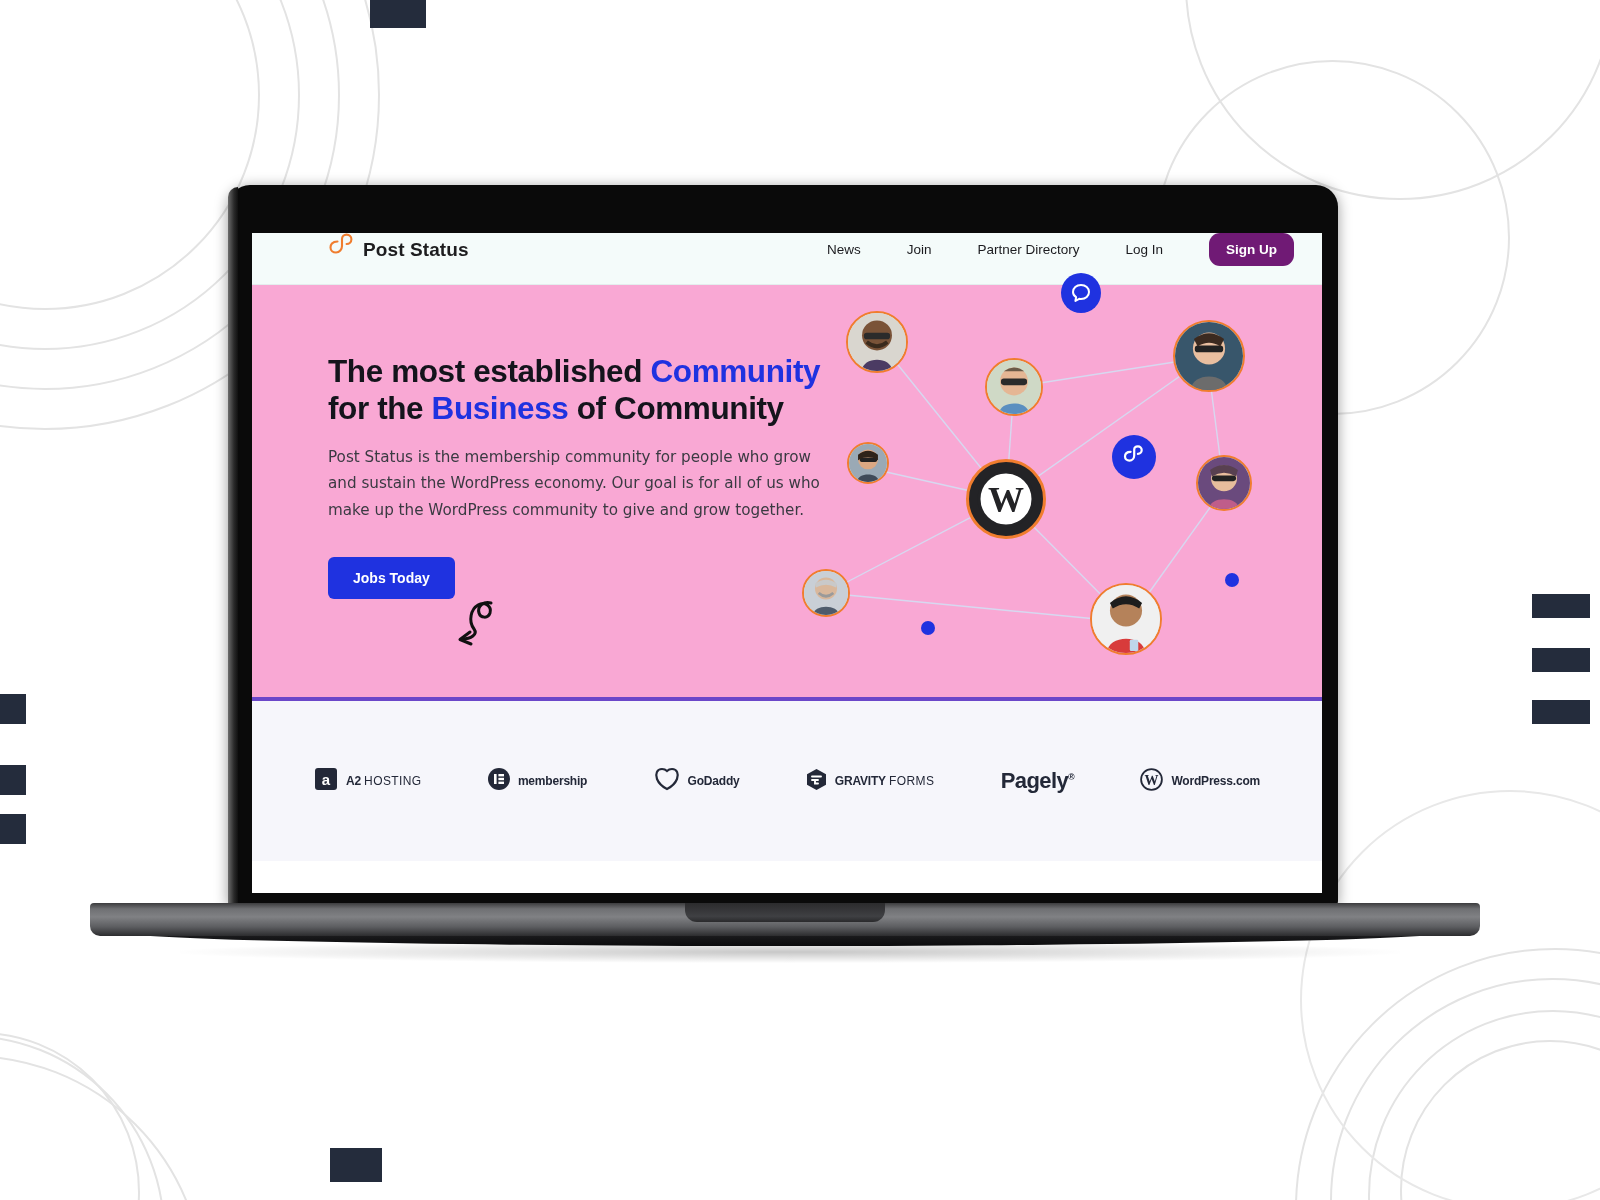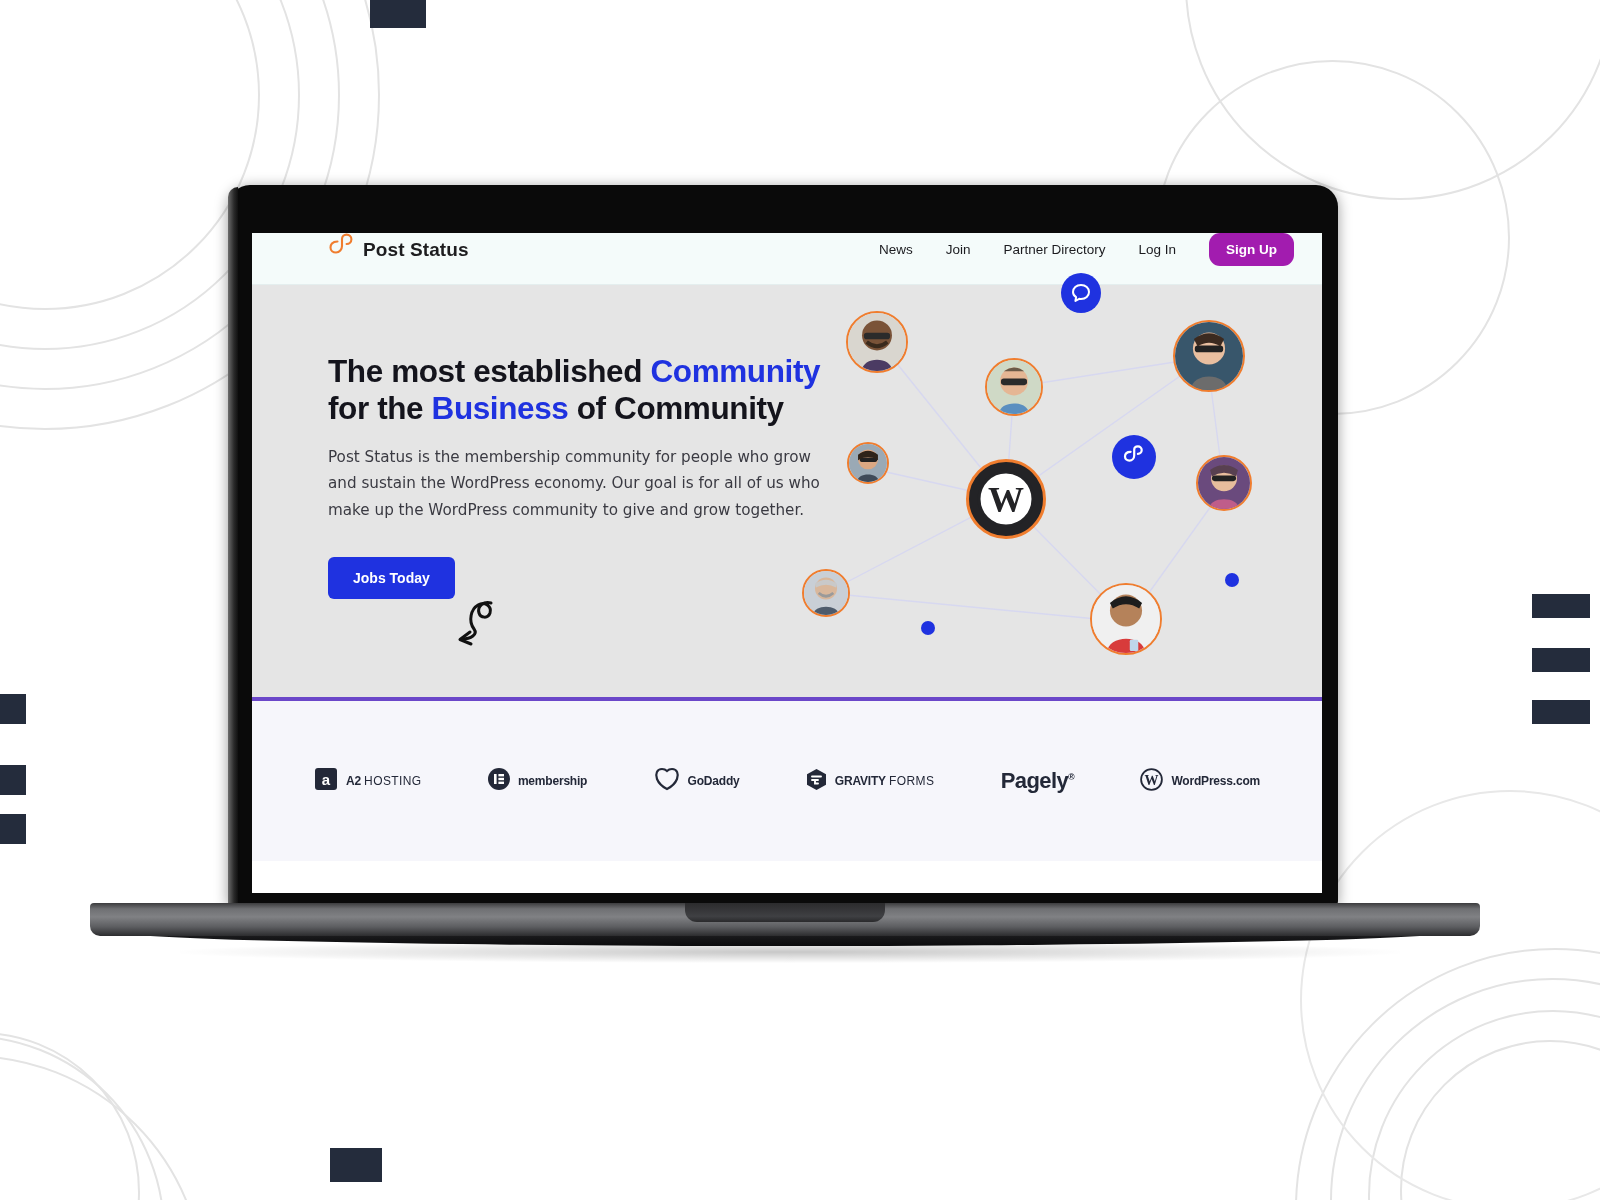--- a/index.html
+++ b/index.html
@@ -61,29 +61,29 @@
   
   .site-header {
     height:52px; background:#f4fbfa;
     display:flex; align-items:flex-start; justify-content:space-between;
     padding:0 28px 0 76px;
     border-bottom:1px solid #e4eeee;
   }
   .brand { display:flex; align-items:center; gap:9px; }
   .brand-name { font-size:19px; font-weight:600; color:#1d1d1f; letter-spacing:.1px; }
 
-  .nav { display:flex; align-items:center; gap:33px; }
+  .nav { display:flex; align-items:center; gap:46px; }
   .nav-link { font-size:13.5px; color:#1b1b1f; font-weight:500; cursor:pointer; white-space:nowrap; }
   .signup-btn {
-    background:#a21caf; color:#fff; font-size:13.5px; font-weight:700;
+    background:#701a75; color:#fff; font-size:13.5px; font-weight:700;
     padding:9px 17px; border-radius:11px; cursor:pointer; white-space:nowrap;
   }
 
   
-  .hero { position:relative; height:412px; background:#e5e5e5; }
+  .hero { position:relative; height:412px; background:#f9a8d4; }
   .hero-copy { position:absolute; left:76px; top:68px; width:520px; }
   .headline {
     font-size:31.5px; line-height:1.19; font-weight:800;
     color:#14141c; letter-spacing:-.4px;
   }
   .hl-blue { color:#1f32e0; }
   .subcopy {
     margin-top:16px; font-size:15.2px; line-height:1.74; color:#3a3a42;
     font-family:"DejaVu Sans", sans-serif; width:510px;
   }

